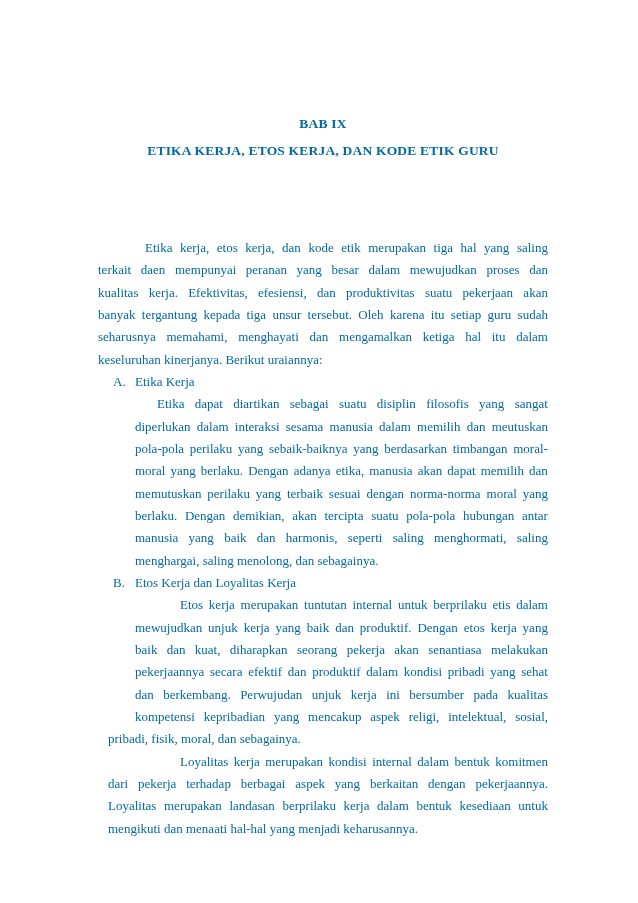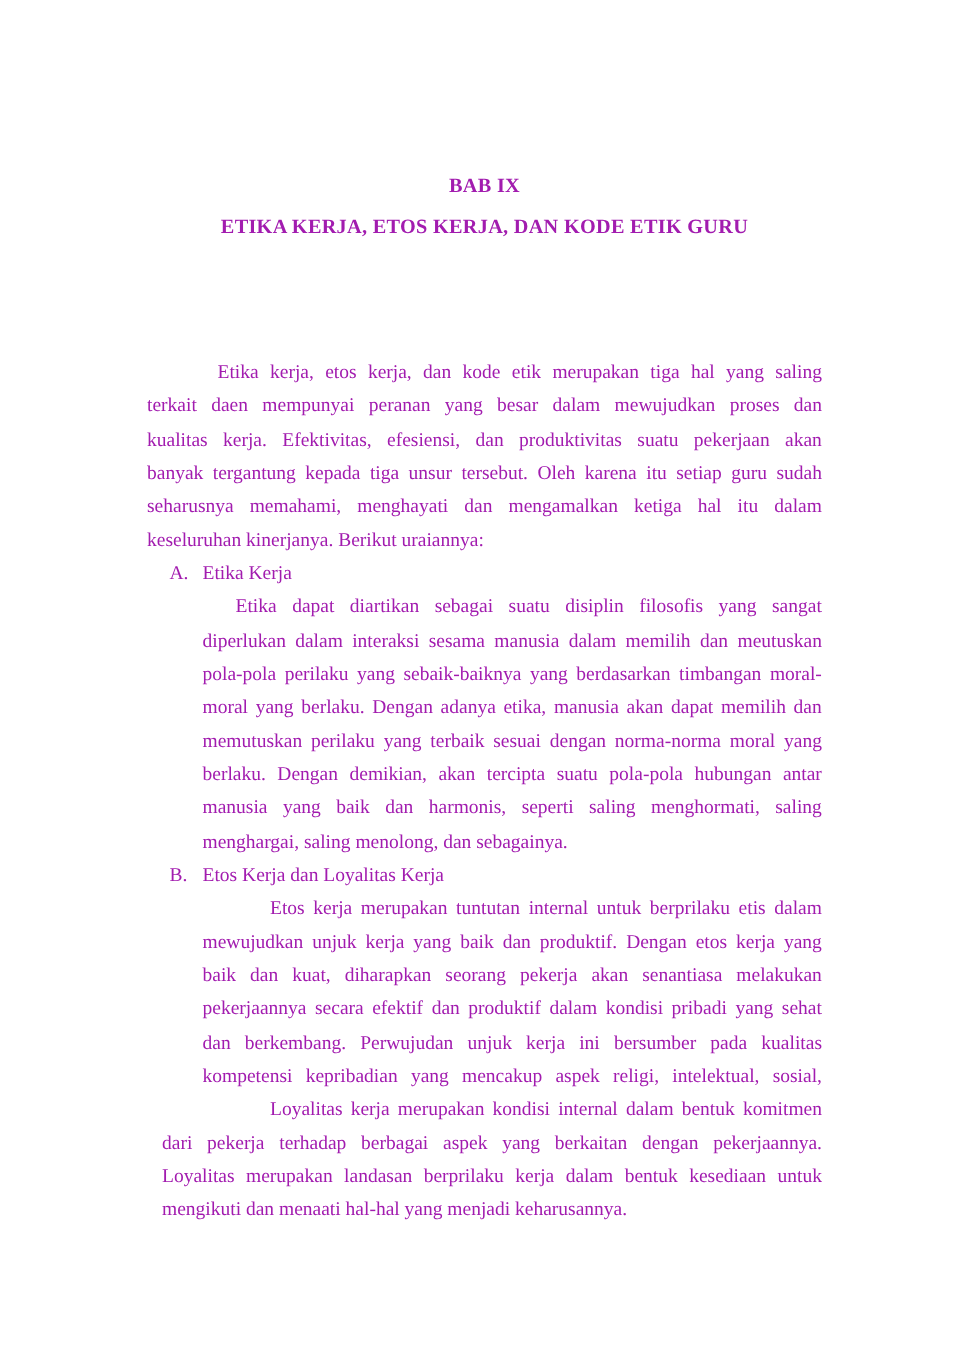--- a/index.html
+++ b/index.html
@@ -6,21 +6,21 @@
     margin: 0;
     padding: 0;
     background: #ffffff;
   }
   .page {
     position: relative;
     width: 638px;
     height: 903px;
     background: #ffffff;
     font-family: "Liberation Serif", "DejaVu Serif", serif;
-    color: #a21caf;
+    color: #0369a1;
     overflow: hidden;
   }
   .titles {
     position: absolute;
     top: 110px;
     left: 98px;
     width: 450px;
     text-align: center;
     font-weight: bold;
     font-size: 13.5px;
@@ -269,20 +269,21 @@
       <div class="line jline" style="margin-left: 37px; width: 413px; font-family: Liberation Serif, serif;">
         <span>kompetensi</span>
         <span>kepribadian</span>
         <span>yang</span>
         <span>mencakup</span>
         <span>aspek</span>
         <span>religi,</span>
         <span>intelektual,</span>
         <span>sosial,</span>
       </div>
+      <div class="line" style="padding-left: 10px;">pribadi, fisik, moral, dan sebagainya.</div>
       <div class="line jline" style="margin-left: 82px; width: 368px;">
         <span>Loyalitas</span>
         <span>kerja</span>
         <span>merupakan</span>
         <span>kondisi</span>
         <span>internal</span>
         <span>dalam</span>
         <span>bentuk</span>
         <span>komitmen</span>
       </div>

